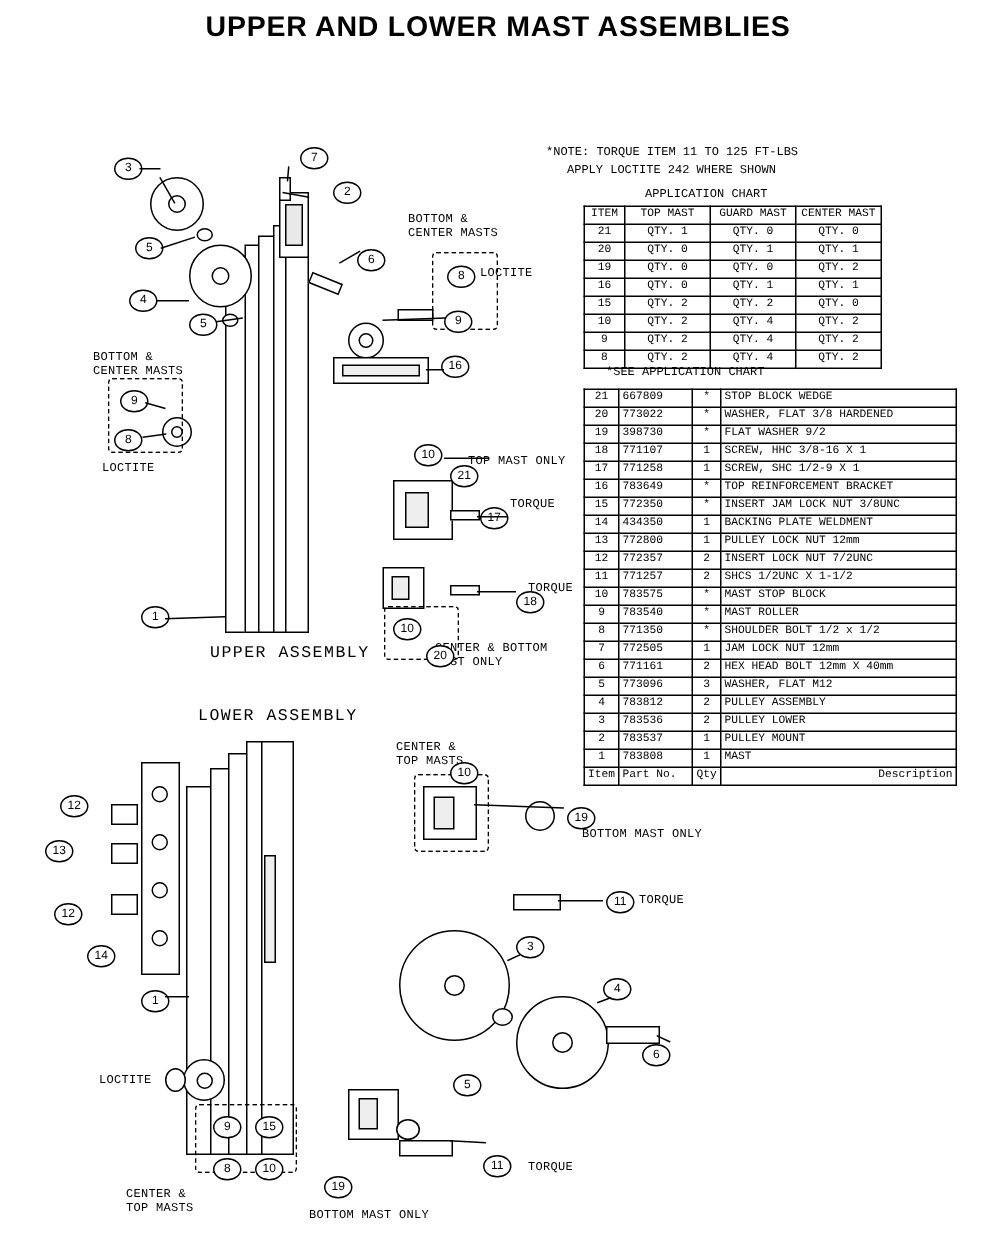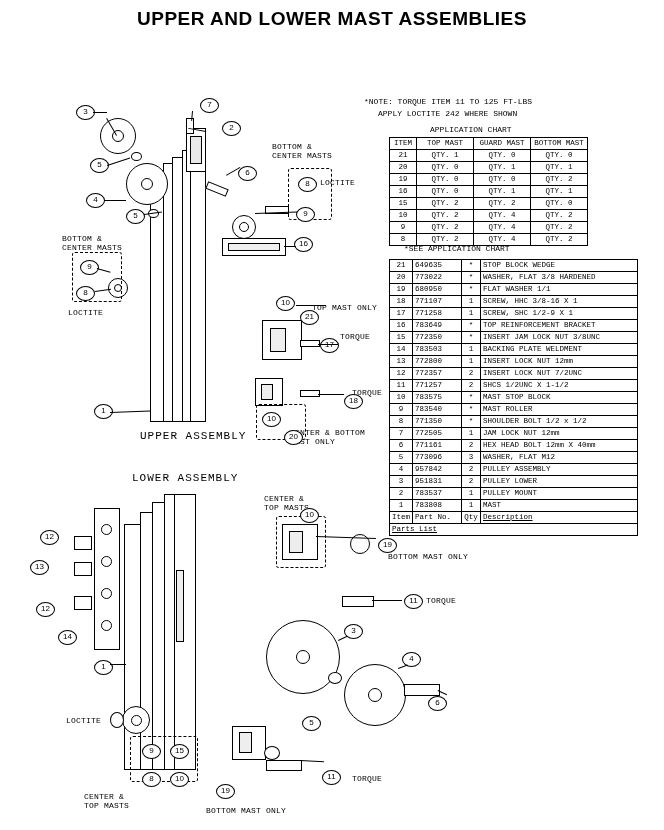--- a/index.html
+++ b/index.html
@@ -32,21 +32,21 @@
       white-space:nowrap;}
   #app-chart{left:389px;top:137px;}
   #app-chart td{text-align:center;}
   #app-chart td.it{width:22px;}
   #app-chart td.qt{width:52px;}
   #parts-list{left:389px;top:259px;}
   #parts-list td.pi{width:18px;text-align:center;}
   #parts-list td.pn{width:44px;}
   #parts-list td.pq{width:14px;text-align:center;}
   #parts-list td.pd{width:152px;}
-  #parts-list td.hdr{text-align:left;text-decoration:underline;}
+  #parts-list td.hdr{text-align:right;}
 
   .note{position:absolute;font-family:"Liberation Mono",monospace;font-size:8px;line-height:12px;white-space:pre;}
 
   
   .col{position:absolute;border:1px solid #000;background:#fff;}
   .plate{position:absolute;border:1px solid #000;background:#fff;}
   .bolt{position:absolute;border:1px solid #000;background:#fff;}
   .disc{position:absolute;border:1px solid #000;border-radius:50%;background:#fff;}
 </style>
 </head>
@@ -57,21 +57,21 @@
 <div class="note" style="left:364px;top:96px;">*NOTE: TORQUE ITEM 11 TO 125 FT-LBS</div>
 <div class="note" style="left:378px;top:108px;">APPLY LOCTITE 242 WHERE SHOWN</div>
 <div class="note" style="left:430px;top:124px;">APPLICATION CHART</div>
 
 <table id="app-chart">
   <tbody id="app-chart-body">
       <tr>
         <td class="it">ITEM</td>
         <td class="qt">TOP MAST</td>
         <td class="qt">GUARD MAST</td>
-        <td class="qt">BOTTOM MAST</td>
+        <td class="qt">CENTER MAST</td>
       </tr>
       <tr>
         <td class="it">21</td>
         <td class="qt">QTY. 1</td>
         <td class="qt">QTY. 0</td>
         <td class="qt">QTY. 0</td>
       </tr>
       <tr>
         <td class="it">20</td>
         <td class="qt">QTY. 0</td>
@@ -116,35 +116,35 @@
       </tr>
     </tbody>
 </table>
 
 <div class="note" style="left:404px;top:243px;">*SEE APPLICATION CHART</div>
 
 <table id="parts-list">
   <tbody id="parts-list-body">
       <tr>
         <td class="pi">21</td>
-        <td class="pn">649635</td>
+        <td class="pn">667809</td>
         <td class="pq">*</td>
         <td class="pd">STOP BLOCK WEDGE</td>
       </tr>
       <tr>
         <td class="pi">20</td>
         <td class="pn">773022</td>
         <td class="pq">*</td>
         <td class="pd">WASHER, FLAT 3/8 HARDENED</td>
       </tr>
       <tr>
         <td class="pi">19</td>
-        <td class="pn">680950</td>
-        <td class="pq">*</td>
-        <td class="pd">FLAT WASHER 1/1</td>
+        <td class="pn">398730</td>
+        <td class="pq">*</td>
+        <td class="pd">FLAT WASHER 9/2</td>
       </tr>
       <tr>
         <td class="pi">18</td>
         <td class="pn">771107</td>
         <td class="pq">1</td>
         <td class="pd">SCREW, HHC 3/8-16 X 1</td>
       </tr>
       <tr>
         <td class="pi">17</td>
         <td class="pn">771258</td>
@@ -158,29 +158,29 @@
         <td class="pd">TOP REINFORCEMENT BRACKET</td>
       </tr>
       <tr>
         <td class="pi">15</td>
         <td class="pn">772350</td>
         <td class="pq">*</td>
         <td class="pd">INSERT JAM LOCK NUT 3/8UNC</td>
       </tr>
       <tr>
         <td class="pi">14</td>
-        <td class="pn">783503</td>
+        <td class="pn">434350</td>
         <td class="pq">1</td>
         <td class="pd">BACKING PLATE WELDMENT</td>
       </tr>
       <tr>
         <td class="pi">13</td>
         <td class="pn">772800</td>
         <td class="pq">1</td>
-        <td class="pd">INSERT LOCK NUT 12mm</td>
+        <td class="pd">PULLEY LOCK NUT 12mm</td>
       </tr>
       <tr>
         <td class="pi">12</td>
         <td class="pn">772357</td>
         <td class="pq">2</td>
         <td class="pd">INSERT LOCK NUT 7/2UNC</td>
       </tr>
       <tr>
         <td class="pi">11</td>
         <td class="pn">771257</td>
@@ -218,50 +218,47 @@
         <td class="pd">HEX HEAD BOLT 12mm X 40mm</td>
       </tr>
       <tr>
         <td class="pi">5</td>
         <td class="pn">773096</td>
         <td class="pq">3</td>
         <td class="pd">WASHER, FLAT M12</td>
       </tr>
       <tr>
         <td class="pi">4</td>
-        <td class="pn">957842</td>
+        <td class="pn">783812</td>
         <td class="pq">2</td>
         <td class="pd">PULLEY ASSEMBLY</td>
       </tr>
       <tr>
         <td class="pi">3</td>
-        <td class="pn">951831</td>
+        <td class="pn">783536</td>
         <td class="pq">2</td>
         <td class="pd">PULLEY LOWER</td>
       </tr>
       <tr>
         <td class="pi">2</td>
         <td class="pn">783537</td>
         <td class="pq">1</td>
         <td class="pd">PULLEY MOUNT</td>
       </tr>
       <tr>
         <td class="pi">1</td>
         <td class="pn">783808</td>
         <td class="pq">1</td>
         <td class="pd">MAST</td>
       </tr>
       <tr>
         <td class="pi">Item</td>
         <td class="pn">Part No.</td>
         <td class="pq">Qty</td>
         <td class="pd hdr">Description</td>
-      </tr>
-      <tr>
-        <td class="hdr" colspan="4">Parts List</td>
       </tr>
     </tbody>
 </table>
 
 <div class="col" style="left:150px;top:170px;width:13px;height:250px;"></div>
 <div class="col" style="left:163px;top:163px;width:9px;height:257px;"></div>
 <div class="col" style="left:172px;top:157px;width:10px;height:263px;"></div>
 <div class="col" style="left:182px;top:150px;width:8px;height:270px;"></div>
 <div class="col" style="left:190px;top:150px;width:14px;height:270px;"></div>
 

